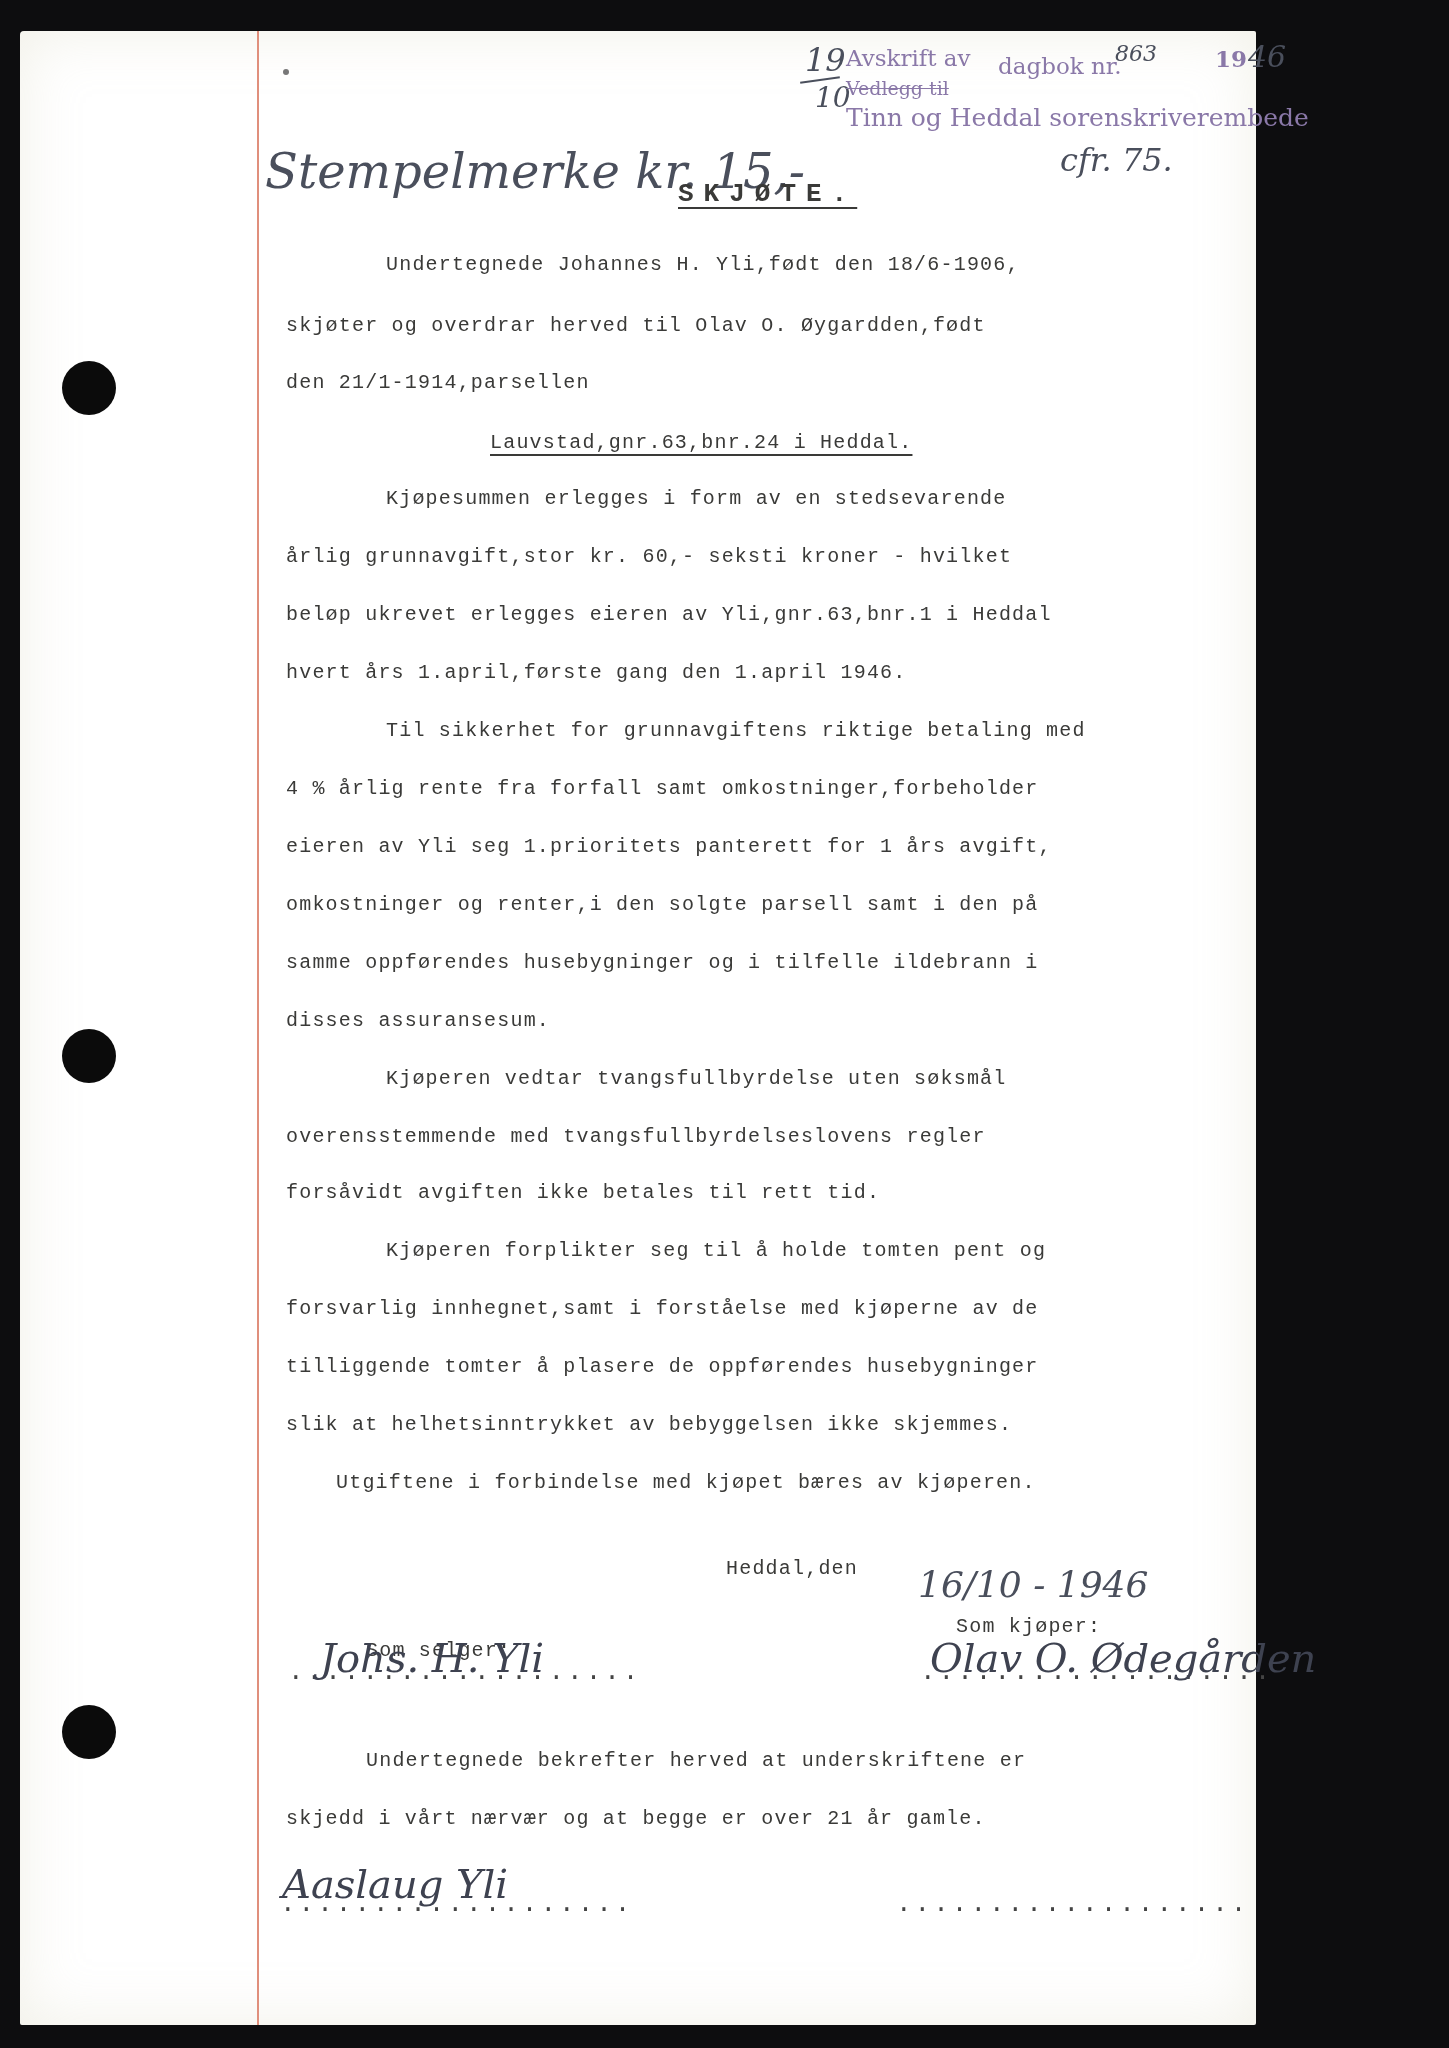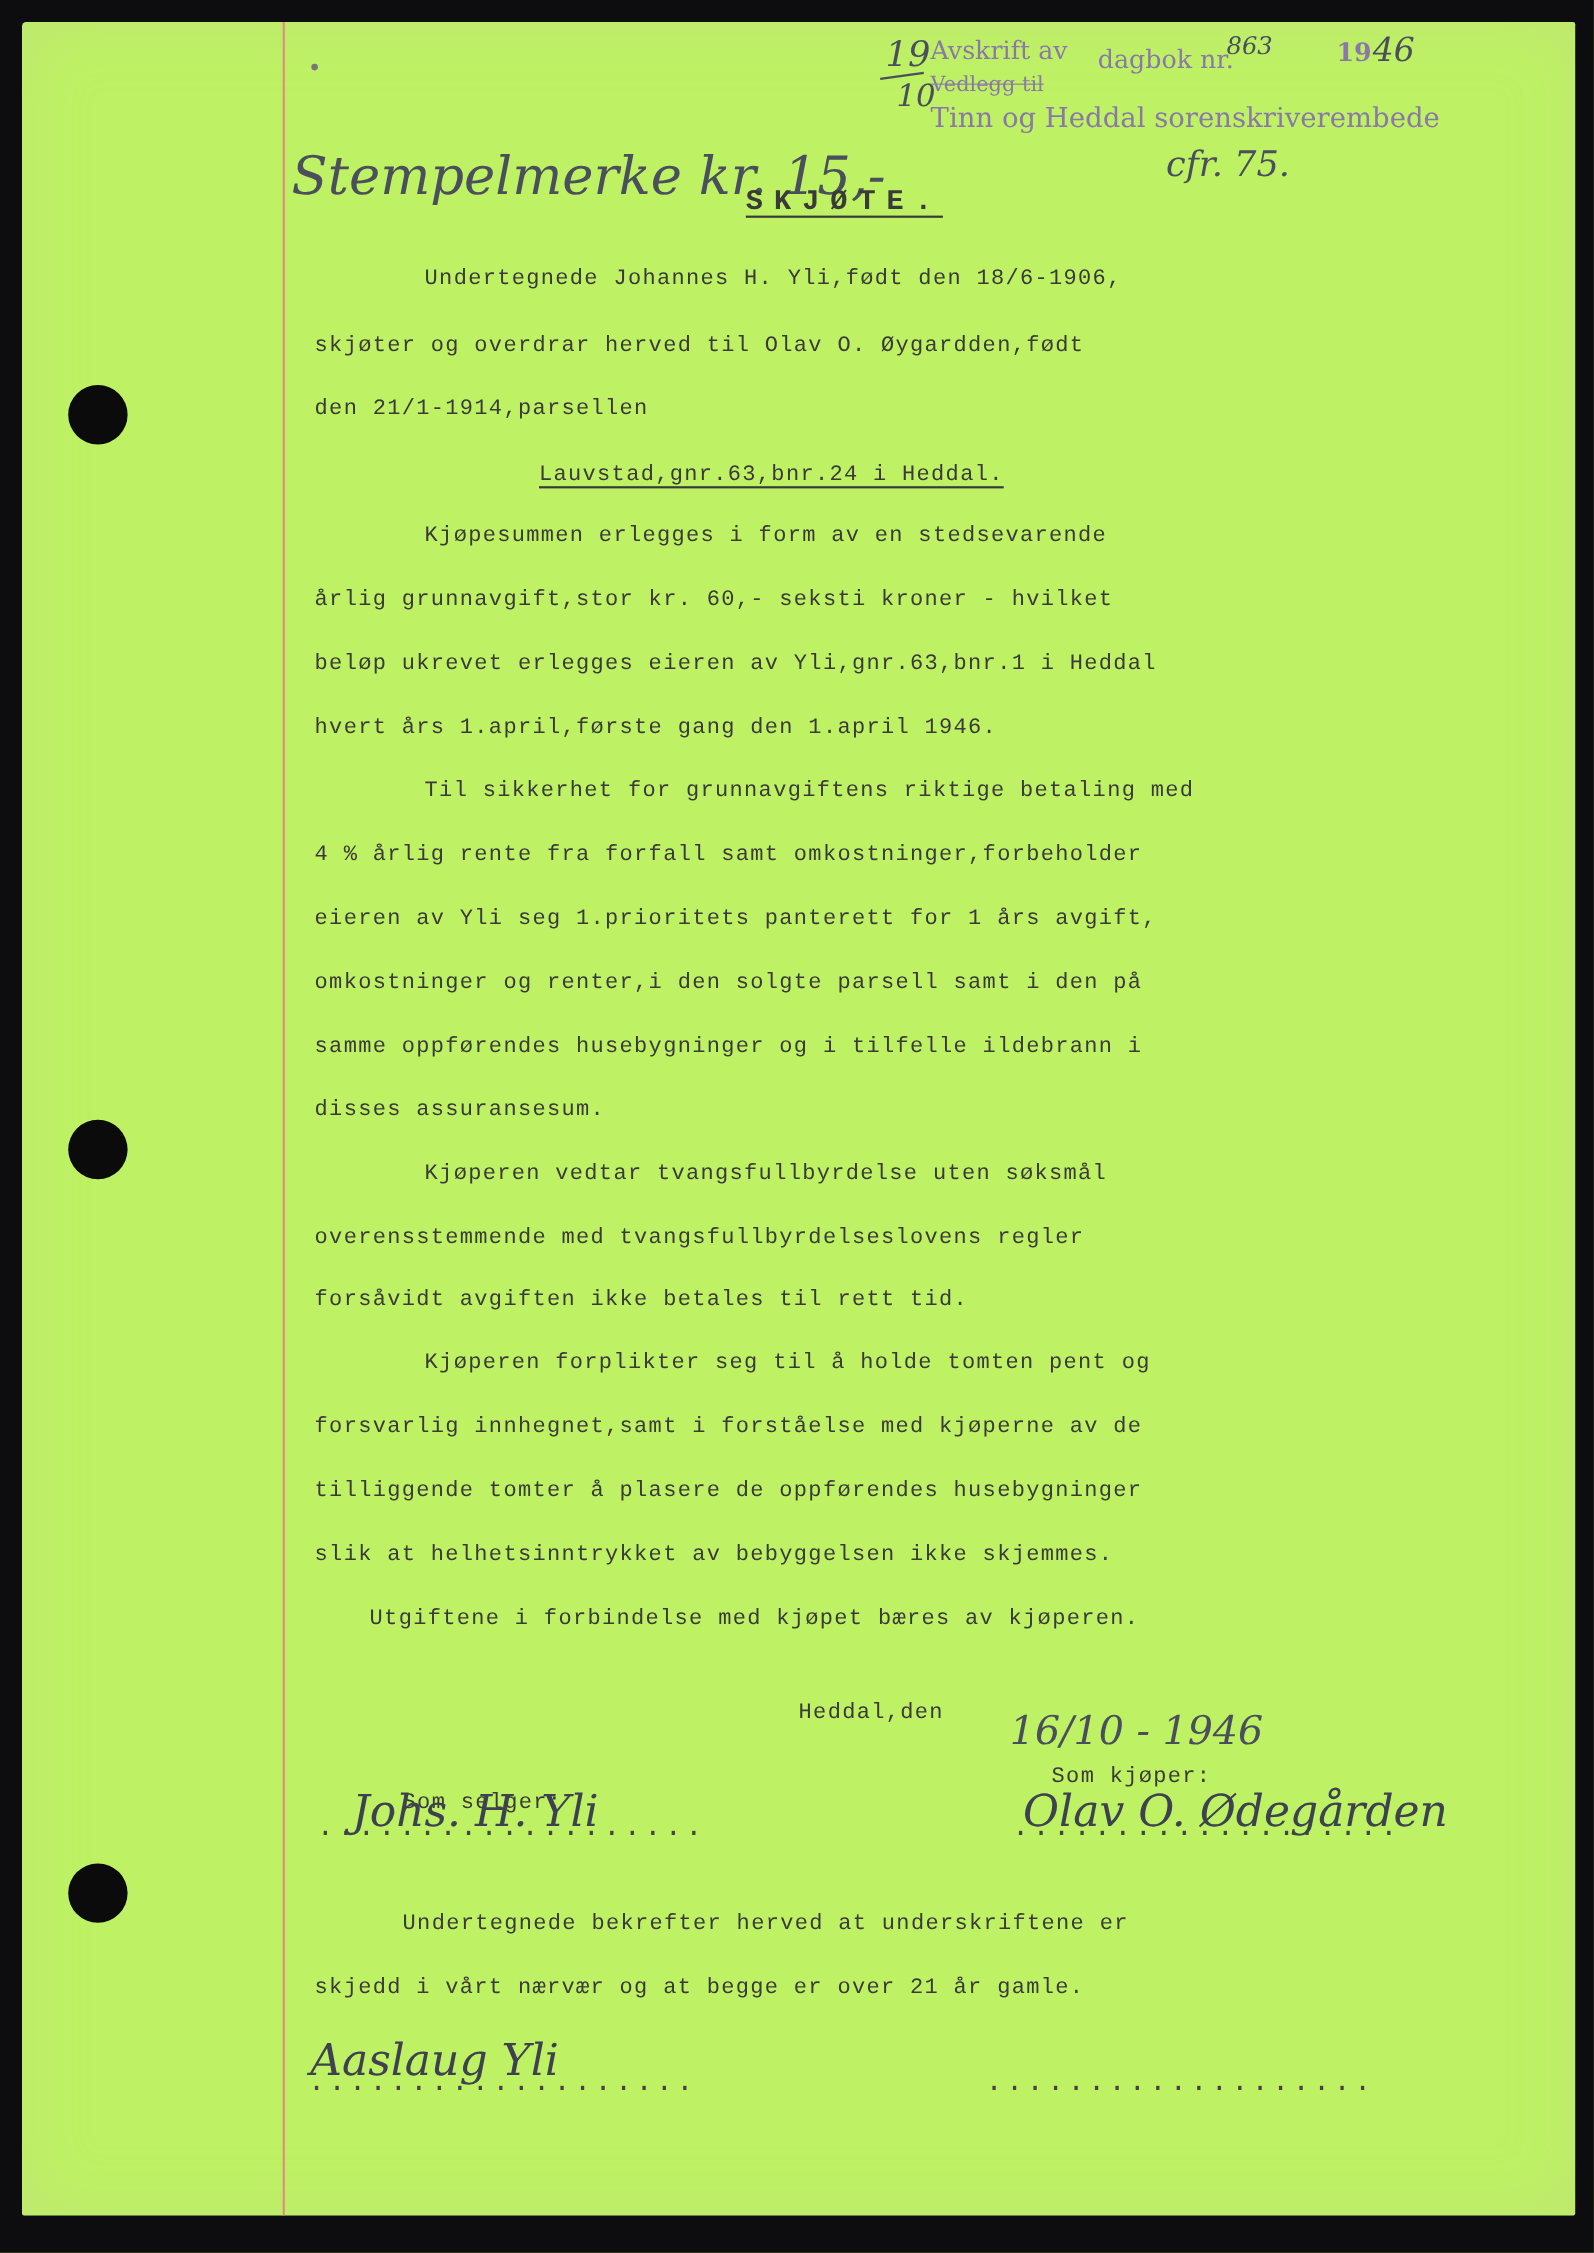--- a/index.html
+++ b/index.html
@@ -1,19 +1,19 @@
 <!DOCTYPE html>
 <html><head>
 <meta charset="utf-8">
 <style>
   html, body { margin:0; padding:0; }
   body { width:1449px; height:2048px; background:#0d0d0f; position:relative; overflow:hidden; }
   .page {
-    position:absolute; left:20px; top:20px; width:1412px; height:1994px;
-    background:#bef264; border-radius:4px 2px 2px 2px;
+    position:absolute; left:20px; top:31px; width:1236px; height:1994px;
+    background:#ffffff; border-radius:4px 2px 2px 2px;
     box-shadow: inset 0 0 60px rgba(200,195,160,0.25);
   }
   .margin-line { position:absolute; left:237px; top:0; width:2px; height:100%; background:#e08f7c; }
   .hole { position:absolute; left:42px; width:54px; height:54px; border-radius:50%; background:#0b0b0b; }
   .dot { position:absolute; left:263px; top:38px; width:6px; height:6px; border-radius:50%; background:#777; }
   .stamp { position:absolute; font-family:"DejaVu Serif", serif; color:#8a78a8; font-size:23px; white-space:nowrap; }
   .hand { position:absolute; font-family:"DejaVu Serif", serif; font-style:italic; color:#4a4f5c; white-space:nowrap; }
   .type { position:absolute; font-family:"Liberation Mono", monospace; font-size:20px; color:#3a3a38; white-space:nowrap; letter-spacing:1.2px; }
   .strike { text-decoration:line-through; }
   .u { text-decoration:underline; text-decoration-thickness:2px; text-underline-offset:6px; }

